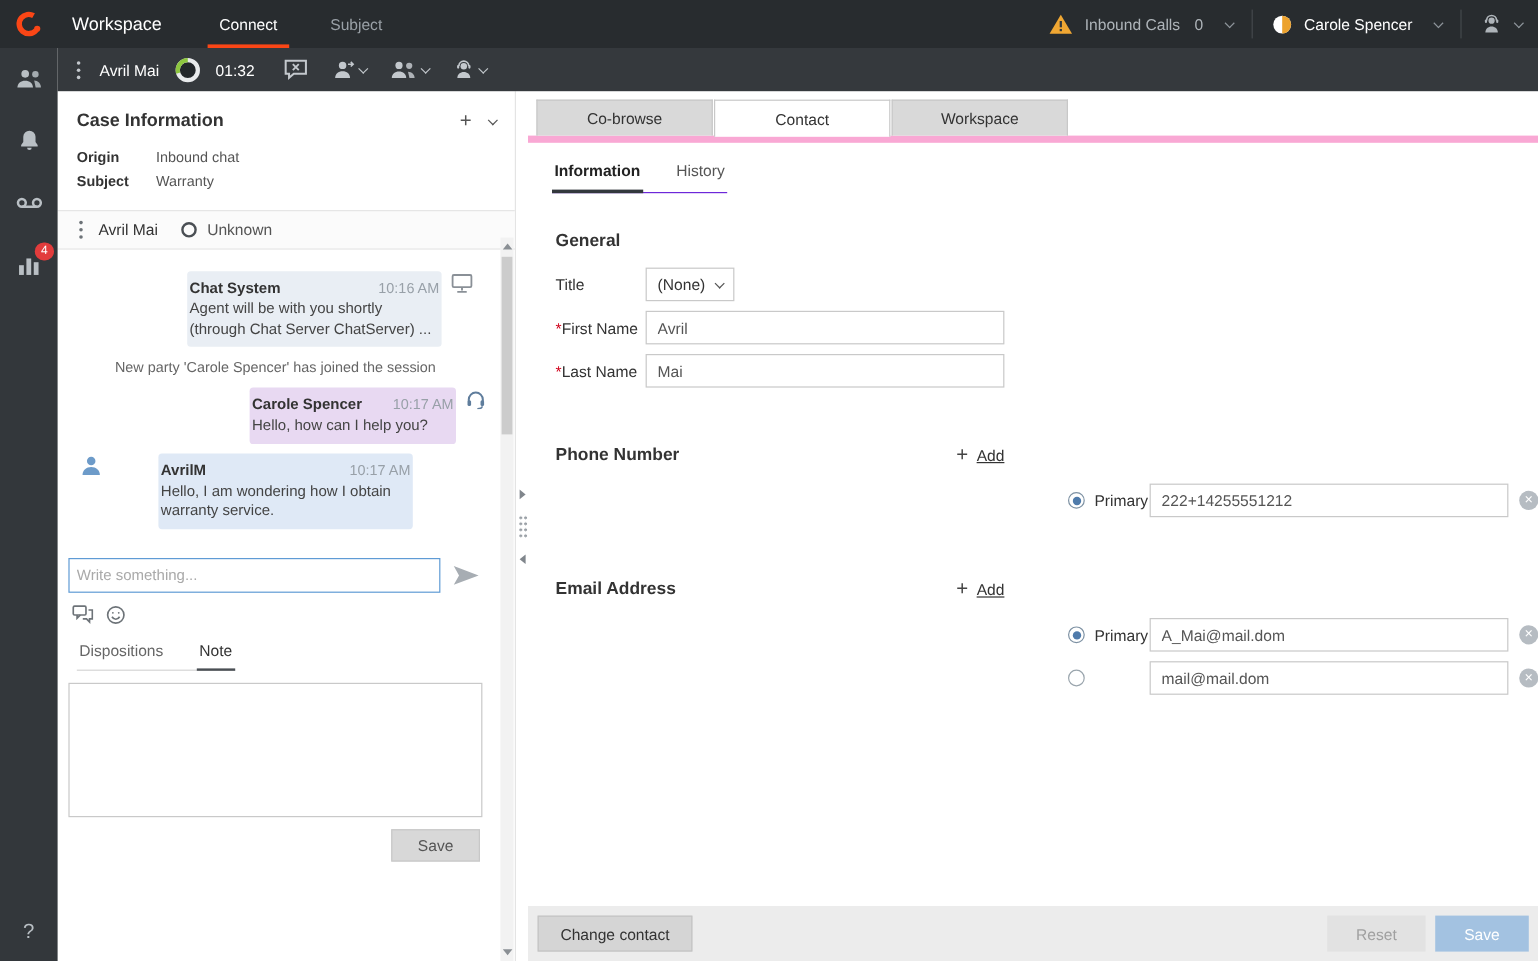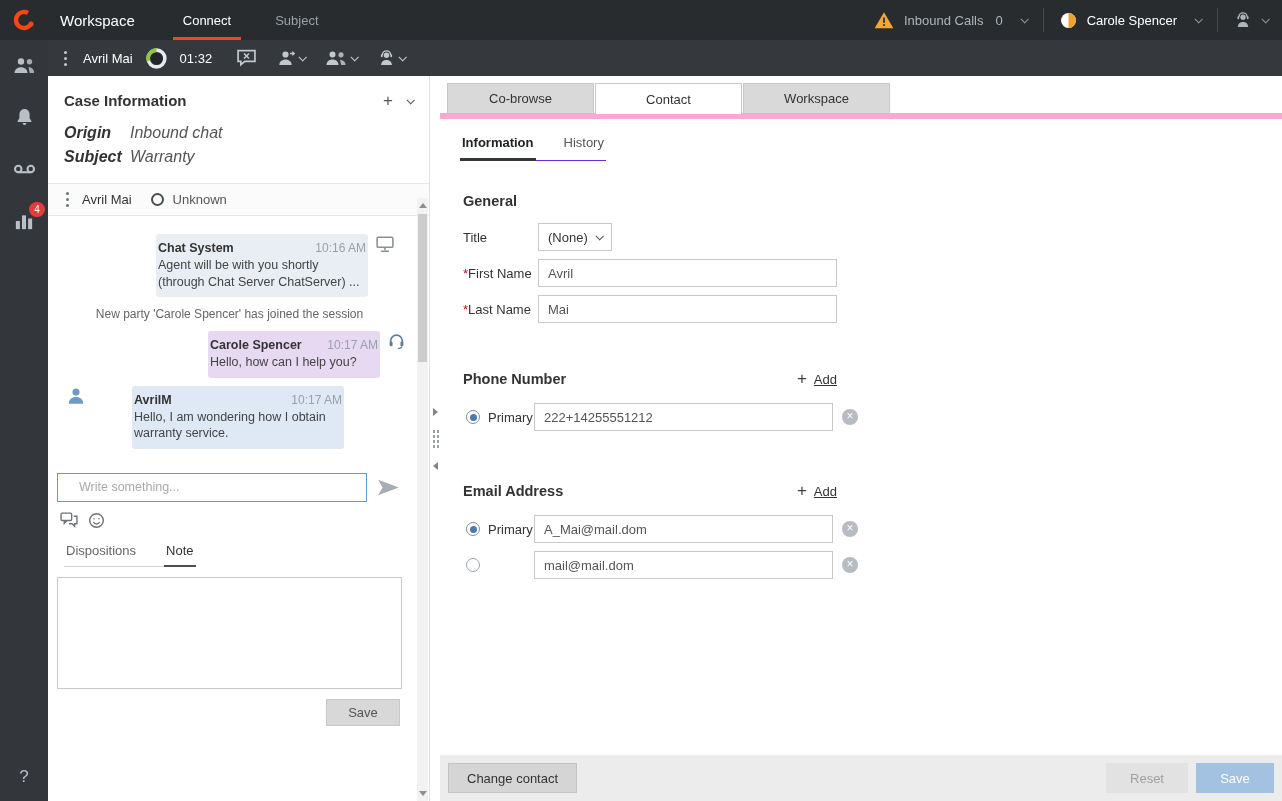--- a/index.html
+++ b/index.html
@@ -31,21 +31,21 @@
   .ixn-name, .ixn-time { color:#fff; font-size:13px; }
   .tool-group { display:flex; align-items:center; gap:3px; margin-left:8px; cursor:pointer; }
 
   
   .left-panel { position:absolute; left:48px; top:76px; width:382px; height:725px; background:#fff; border-right:1px solid #e4e4e4; }
   .case-hdr { display:flex; align-items:center; padding:16px 16px 0 16px; }
   .case-title { font-size:15px; font-weight:bold; color:#333; }
   .case-hdr-icons { margin-left:auto; display:flex; align-items:center; gap:14px; color:#555; }
   .plus-glyph { font-size:17px; line-height:14px; cursor:pointer; }
   .ci-rows { margin-top:12px; }
-  .ci-row { display:flex; padding:3px 16px; font-size:16px;font-style:italic; }
+  .ci-row { display:flex; padding:3px 16px; font-size:12px; }
   .ci-label { font-weight:bold; color:#333; width:50px; }
   .ci-value { color:#555; margin-left:16px; }
 
   .party-bar { margin-top:14px; height:33px; border-top:1px solid #e6e6e6; border-bottom:1px solid #e6e6e6; background:#fbfbfb; display:flex; align-items:center; padding:0 14px; gap:9px; font-size:13px; color:#333; }
   .status-ring { width:13px; height:13px; border:2px solid #4a4f54; border-radius:50%; margin-left:10px; }
   .party-status { color:#555; }
 
   .transcript { padding:10px 12px 0 12px; }
   .sys-note { font-size:12px; color:#666; text-align:center; margin:10px 18px 10px 0; }
   .msg-row { display:flex; align-items:flex-start; margin:8px 0; }
@@ -58,21 +58,21 @@
   .time { color:#98a0a8; font-size:12px; white-space:nowrap; }
   .mbody { white-space:pre-line; line-height:1.32; }
   .bubble.system { background:#e9eef4; width:212px; }
   .bubble.agent  { background:#e8d9f2; width:172px; }
   .bubble.client { background:#dfe9f6; width:212px; }
   .after-icon { margin-left:8px; margin-top:2px; color:#8a9097; }
   .avatar { color:#6d9bc9; margin-right:4px; margin-top:0; }
   .headset-c { color:#5f7d9c; }
 
   .chat-inputrow { display:flex; align-items:center; gap:10px; padding:16px 12px 2px 9px; }
-  .chat-input { width:310px; height:29px; border:1px solid #5f9bd5; padding:0 21px; font-size:12.5px; color:#333; outline:none; font-family:inherit; }
+  .chat-input { width:310px; height:29px; border:1px solid #5f9bd5; padding:0 6px; font-size:12.5px; color:#333; outline:none; font-family:inherit; }
   .chat-input::placeholder { color:#a9a9a9; }
   .send-btn { color:#a7adb3; cursor:pointer; display:flex; }
   .emoji-row { display:flex; align-items:center; gap:10px; padding:8px 14px 6px 12px; color:#6d7378; }
   .emoji-row > span { cursor:pointer; display:flex; }
 
   .note-tabs-wrap { margin:8px 0 0 16px; display:inline-block; border-bottom:1px solid #d5d5d5; }
   .note-tabs { display:flex; gap:26px; font-size:13px; }
   .note-tab { color:#666; padding:0 2px 7px 2px; cursor:pointer; }
   .note-tab.active { color:#333; border-bottom:2px solid #4a4f54; margin-bottom:-1px; }
   .note-area { display:block; margin:10px 0 0 9px; width:345px; height:112px; border:1px solid #c9c9c9; resize:none; outline:none; font-family:inherit; font-size:13px; padding:6px; }
@@ -109,21 +109,21 @@
   .flabel { width:75px; font-size:13px; color:#333; }
   .req { color:#d0021b; }
   .tinput { width:299px; height:28px; border:1px solid #c9c9c9; padding:0 9px; font-size:13px; color:#555; outline:none; font-family:inherit; }
   .select { width:74px; height:28px; border:1px solid #c9c9c9; display:flex; align-items:center; justify-content:space-between; padding:0 9px; color:#333; cursor:pointer; }
   .select .chev { color:#555; }
 
   .sec-hdr-row { display:flex; align-items:center; justify-content:space-between; width:374px; margin-top:48px; }
   .add-link { display:flex; align-items:center; gap:7px; cursor:pointer; }
   .add-plus { font-size:17px; color:#444; line-height:14px; }
   .add-label { font-size:13px; color:#333; text-decoration:underline; }
-  .mrow { display:flex; align-items:center; margin-top:16px; }
+  .mrow { display:flex; align-items:center; margin-top:16px;justify-content:flex-end; }
   .mrow + .mrow { margin-top:8px; }
   .radio { width:14px; height:14px; border-radius:50%; border:1px solid #9aa5ad; background:#fff; margin-left:3px; position:relative; cursor:pointer; flex:none; }
   .radio.sel { border-color:#7d91a3; }
   .radio.sel::after { content:""; position:absolute; inset:2.5px; border-radius:50%; background:#4f7bab; }
   .mlabel { width:46px; margin-left:8px; font-size:13px; color:#333; }
   .del { width:16px; height:16px; border-radius:50%; background:#b6bcc2; color:#fff; font-size:12px; line-height:15px; text-align:center; margin-left:9px; cursor:pointer; flex:none; }
 
   .footer-bar { position:absolute; left:0; right:0; bottom:0; height:46px; background:#ececec; display:flex; align-items:center; padding:0 8px; }
   .btn-change { height:30px; padding:0 18px; background:#d5d5d5; border:1px solid #c3c3c3; color:#333; }
   .footer-right { margin-left:auto; display:flex; gap:8px; }

